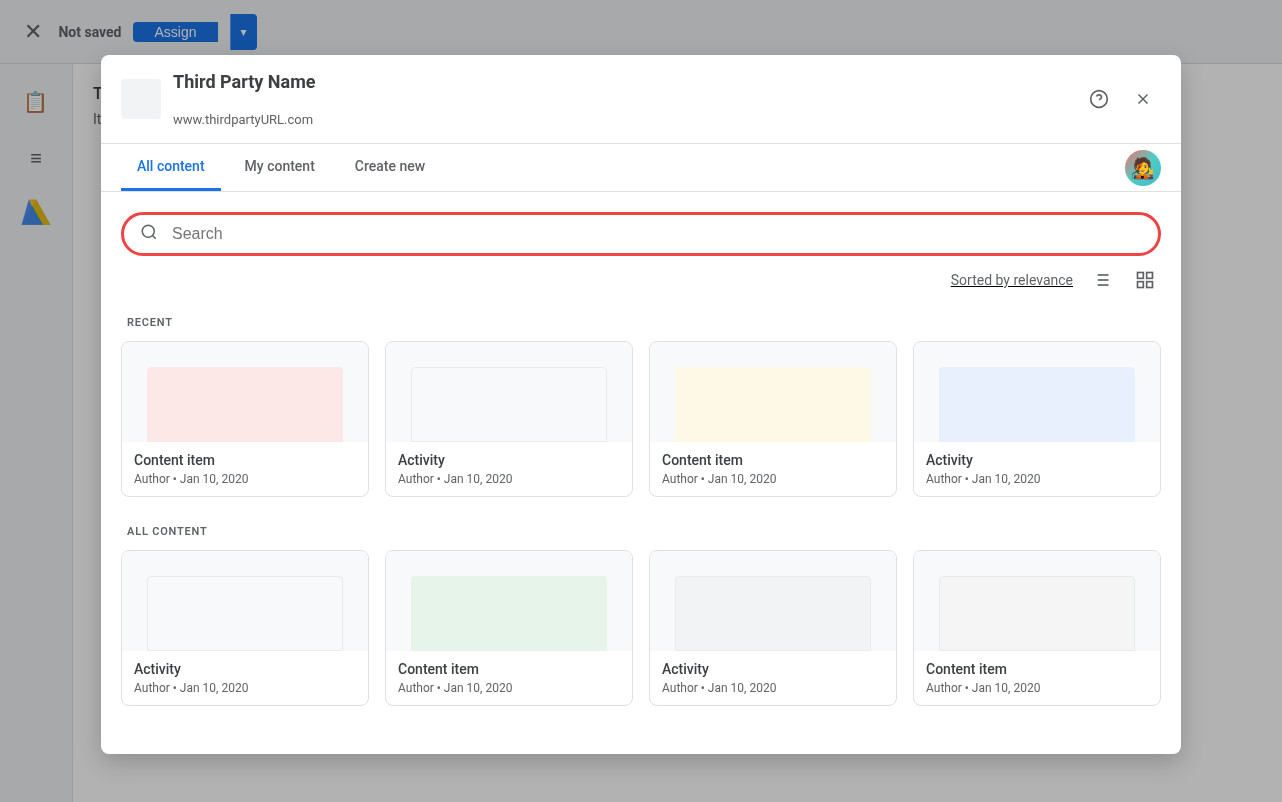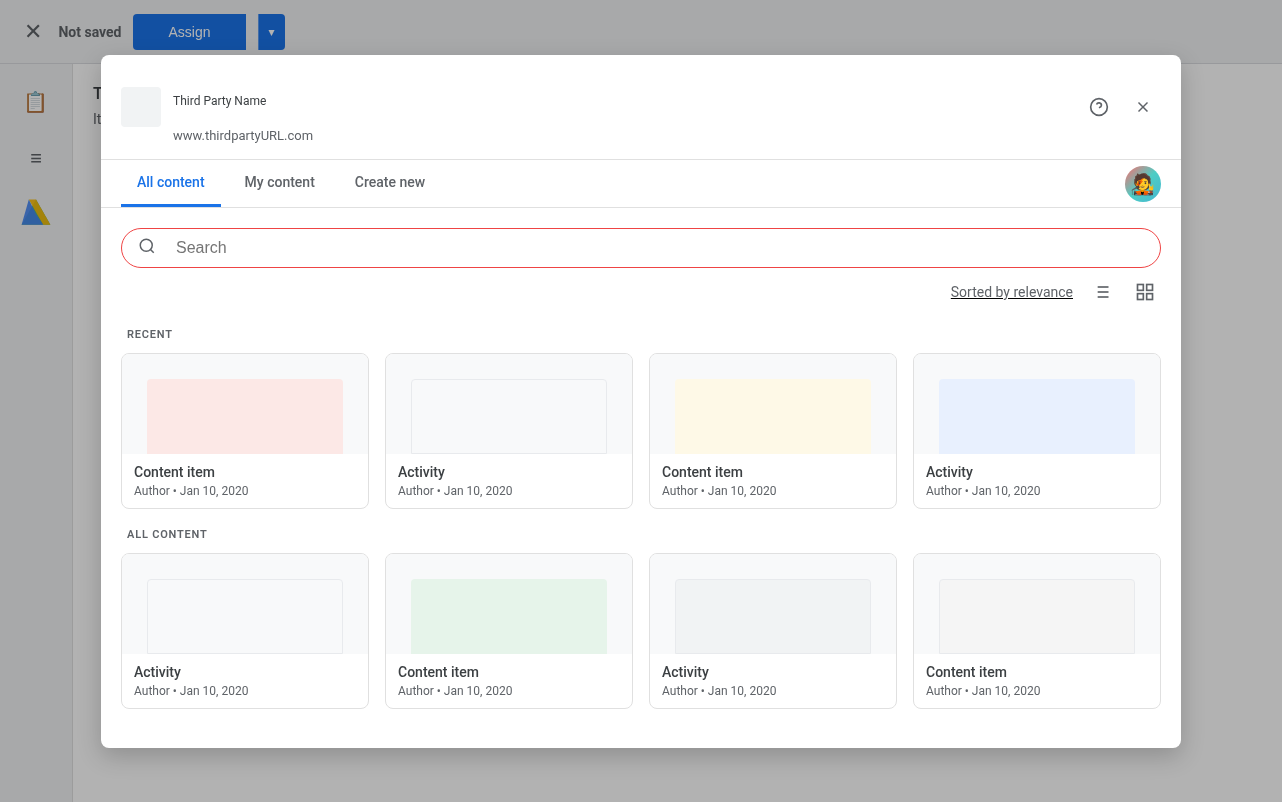--- a/index.html
+++ b/index.html
@@ -43,22 +43,22 @@
     }
     .not-saved-text {
       color: #5f6368;
       font-size: 14px;
       font-weight: bold;
     }
     .assign-btn {
       background: #1a73e8;
       color: white;
       border: none;
-      padding: 0 35px;
-      height: 36px;
+      padding: 0 21px;
+      height: 20px;
       border-radius: 4px 0 0 4px;
       font-size: 14px;
       font-weight: 500;
       cursor: pointer;
     }
     .assign-dropdown-btn {
       background: #1a73e8;
       color: white;
       border: none;
       border-left: 1px solid rgba(255,255,255,0.3);
@@ -167,24 +167,23 @@
       height: 40px;
       background: #f1f3f4;
       border-radius: 4px;
       margin-right: 12px;
       flex-shrink: 0;
     }
     .modal-title-section {
       flex: 1;
     }
     .modal-title {
-      font-size: 12px;
-      font-weight: 400;
+      font-size: 18px;
+      font-weight: 700;
       color: #3c4043;
-      margin-top: 23px;
     }
     .modal-url {
       font-size: 13px;
       color: #5f6368;
       margin-top: 20px;
     }
     .modal-header-actions {
       display: flex;
       align-items: center;
       gap: 8px;
@@ -246,25 +245,25 @@
     .modal-body {
       padding: 20px;
       overflow-y: auto;
       max-height: 580px;
     }
 
     
     .search-bar {
       display: flex;
       align-items: center;
-      border: 1px solid #ef4444;
+      border: 3px solid #ef4444;
       border-radius: 24px;
       padding: 8px 16px;
       margin-bottom: 20px;
-      gap: 20px;
+      gap: 14px;
       background: white;
     }
     .search-icon {
       color: #5f6368;
       font-size: 18px;
     }
     .search-input {
       border: none;
       outline: none;
       flex: 1;
@@ -310,21 +309,21 @@
       margin-bottom: 12px;
       text-transform: uppercase;
       padding-left: 6px;
     }
 
     
     .content-grid {
       display: grid;
       grid-template-columns: repeat(4, 1fr);
       gap: 16px;
-      margin-bottom: 19px;
+      margin-bottom: 28px;
     }
 
     
     .content-card {
       border: 1px solid #e0e0e0;
       border-radius: 8px;
       overflow: hidden;
       cursor: pointer;
       transition: box-shadow 0.2s;
     }

